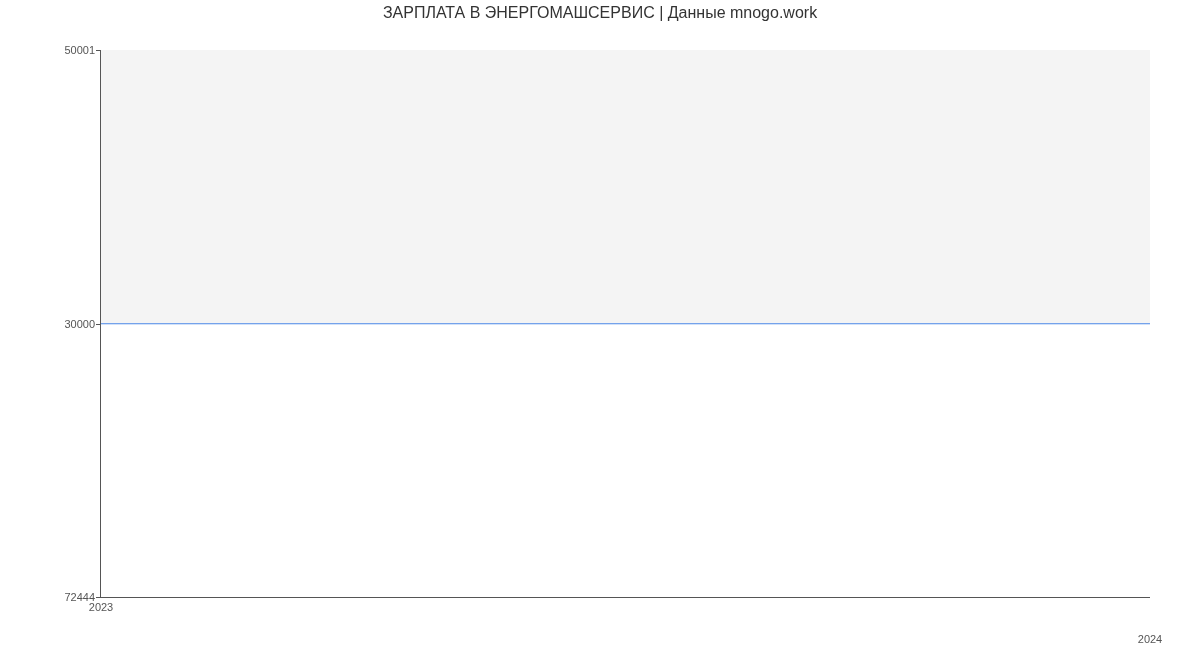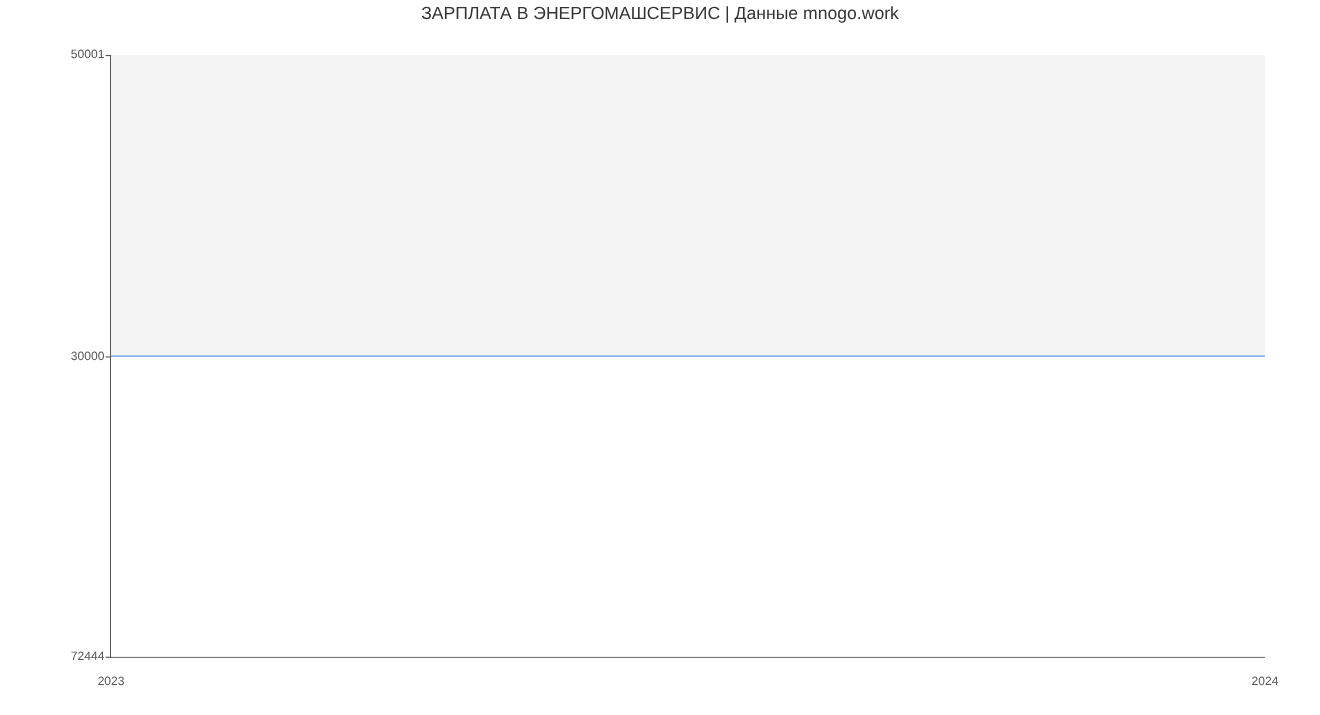--- a/index.html
+++ b/index.html
@@ -68,25 +68,25 @@
       background: #555;
     }
     .y-tick-0 { top: 100%; }
     .y-tick-1 { top: 50%; }
     .y-tick-2 { top: 0%; text-align: right; }
     .x-tick {
       position: absolute;
       top: 100%;
       font-size: 11px;
       color: #555;
-      padding-top: 17px;
+      padding-top: 4px;
       transform: translateX(-50%);
     }
     .x-tick-0 { left: 0%; }
-    .x-tick-1 { left: 100%; }
+    .x-tick-1 { left: 100%; margin-top: 32px; }
   </style>
 </head>
 <body>
 
 <div class="chart-title">ЗАРПЛАТА В ЭНЕРГОМАШСЕРВИС | Данные mnogo.work</div>
 
 <div class="chart-container">
   <div class="plot-area-upper"></div>
   <div class="plot-area-lower"></div>
   <div class="data-line"></div>

